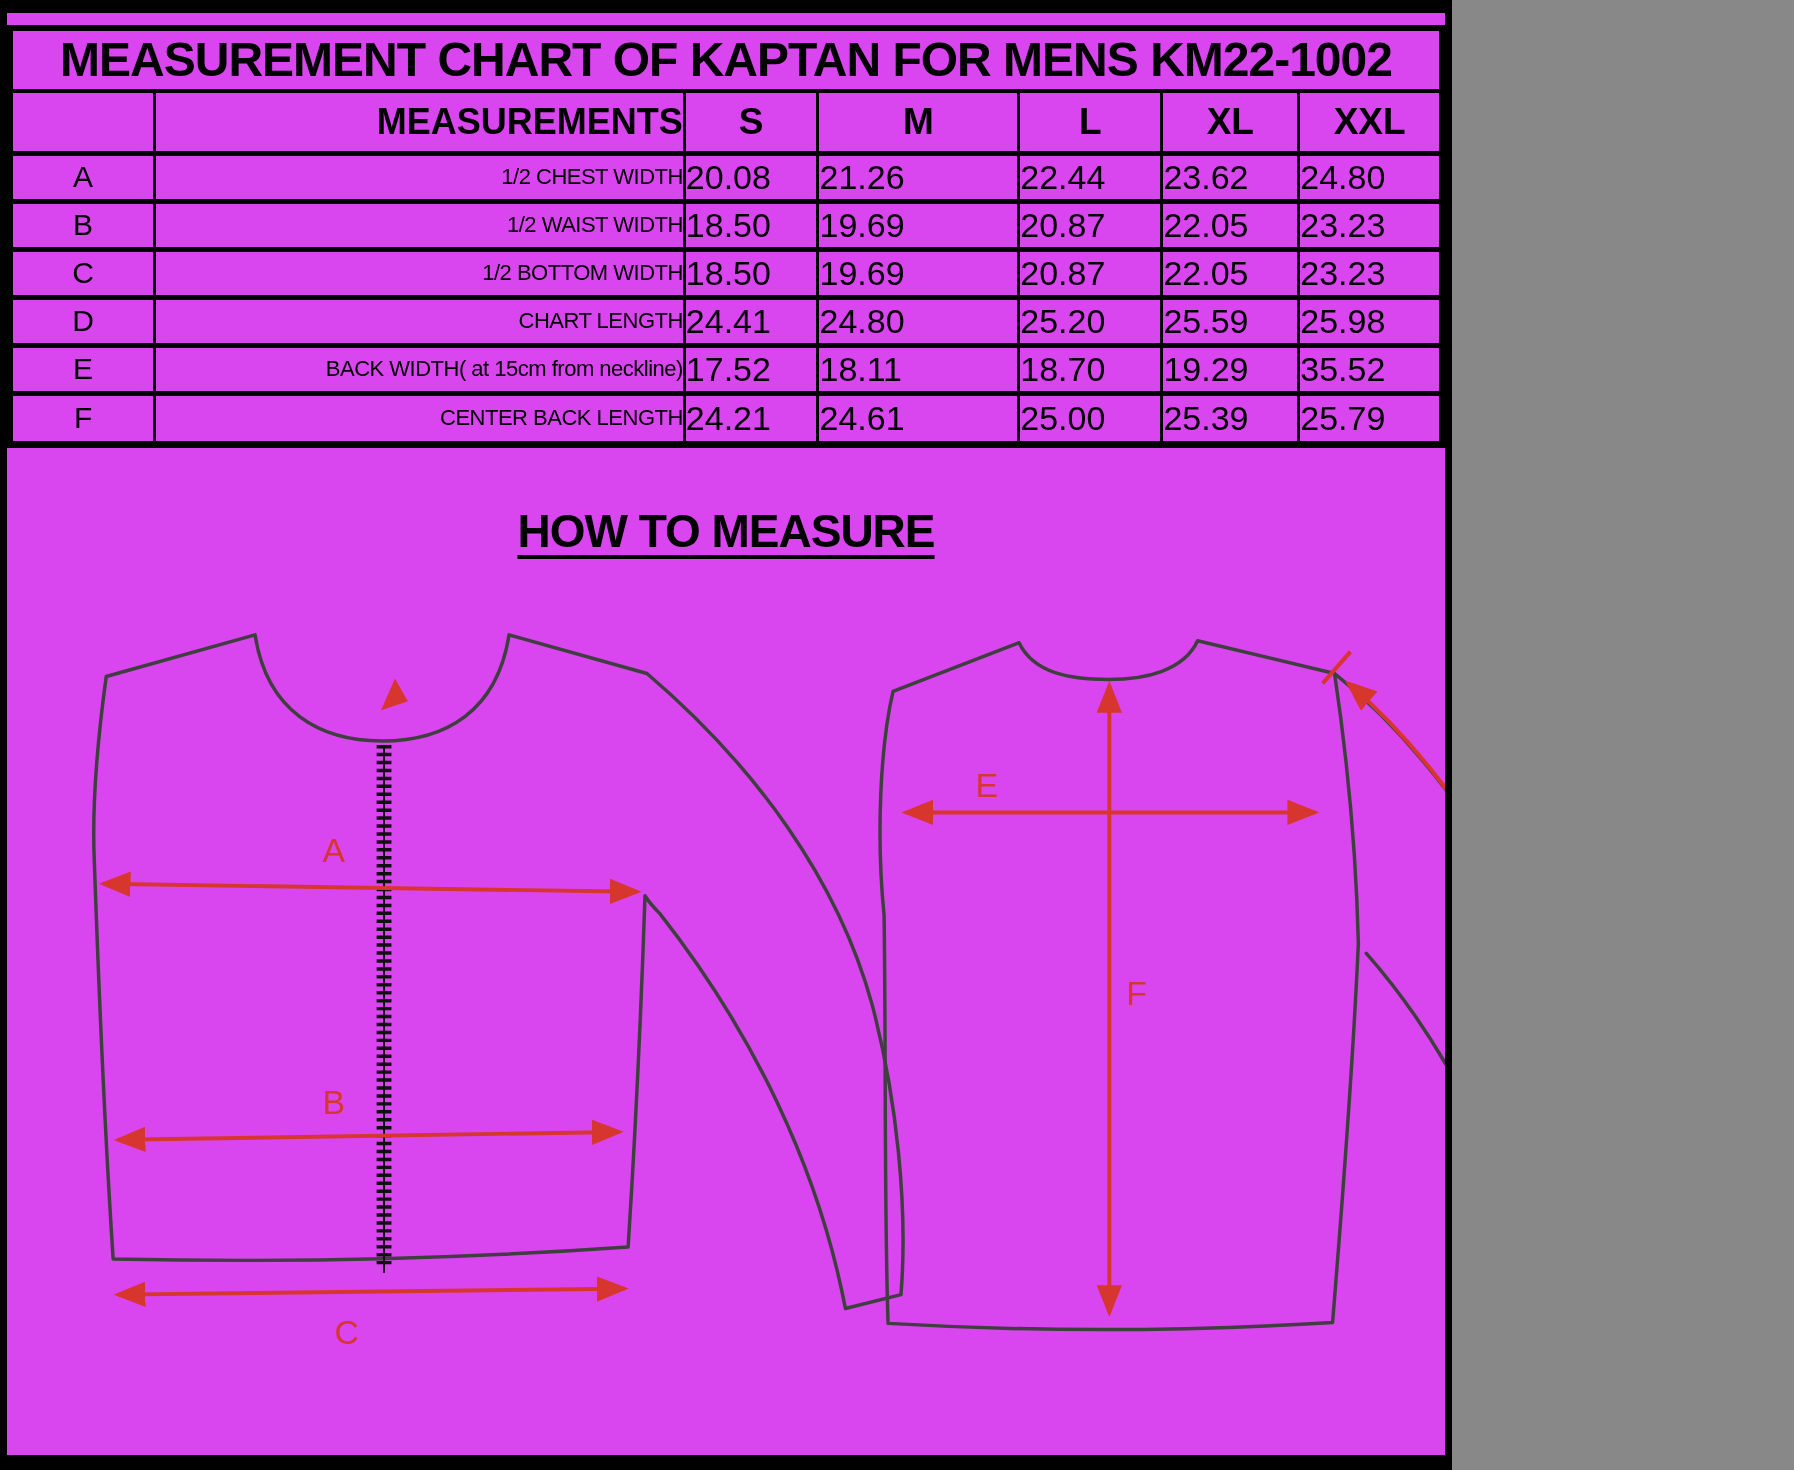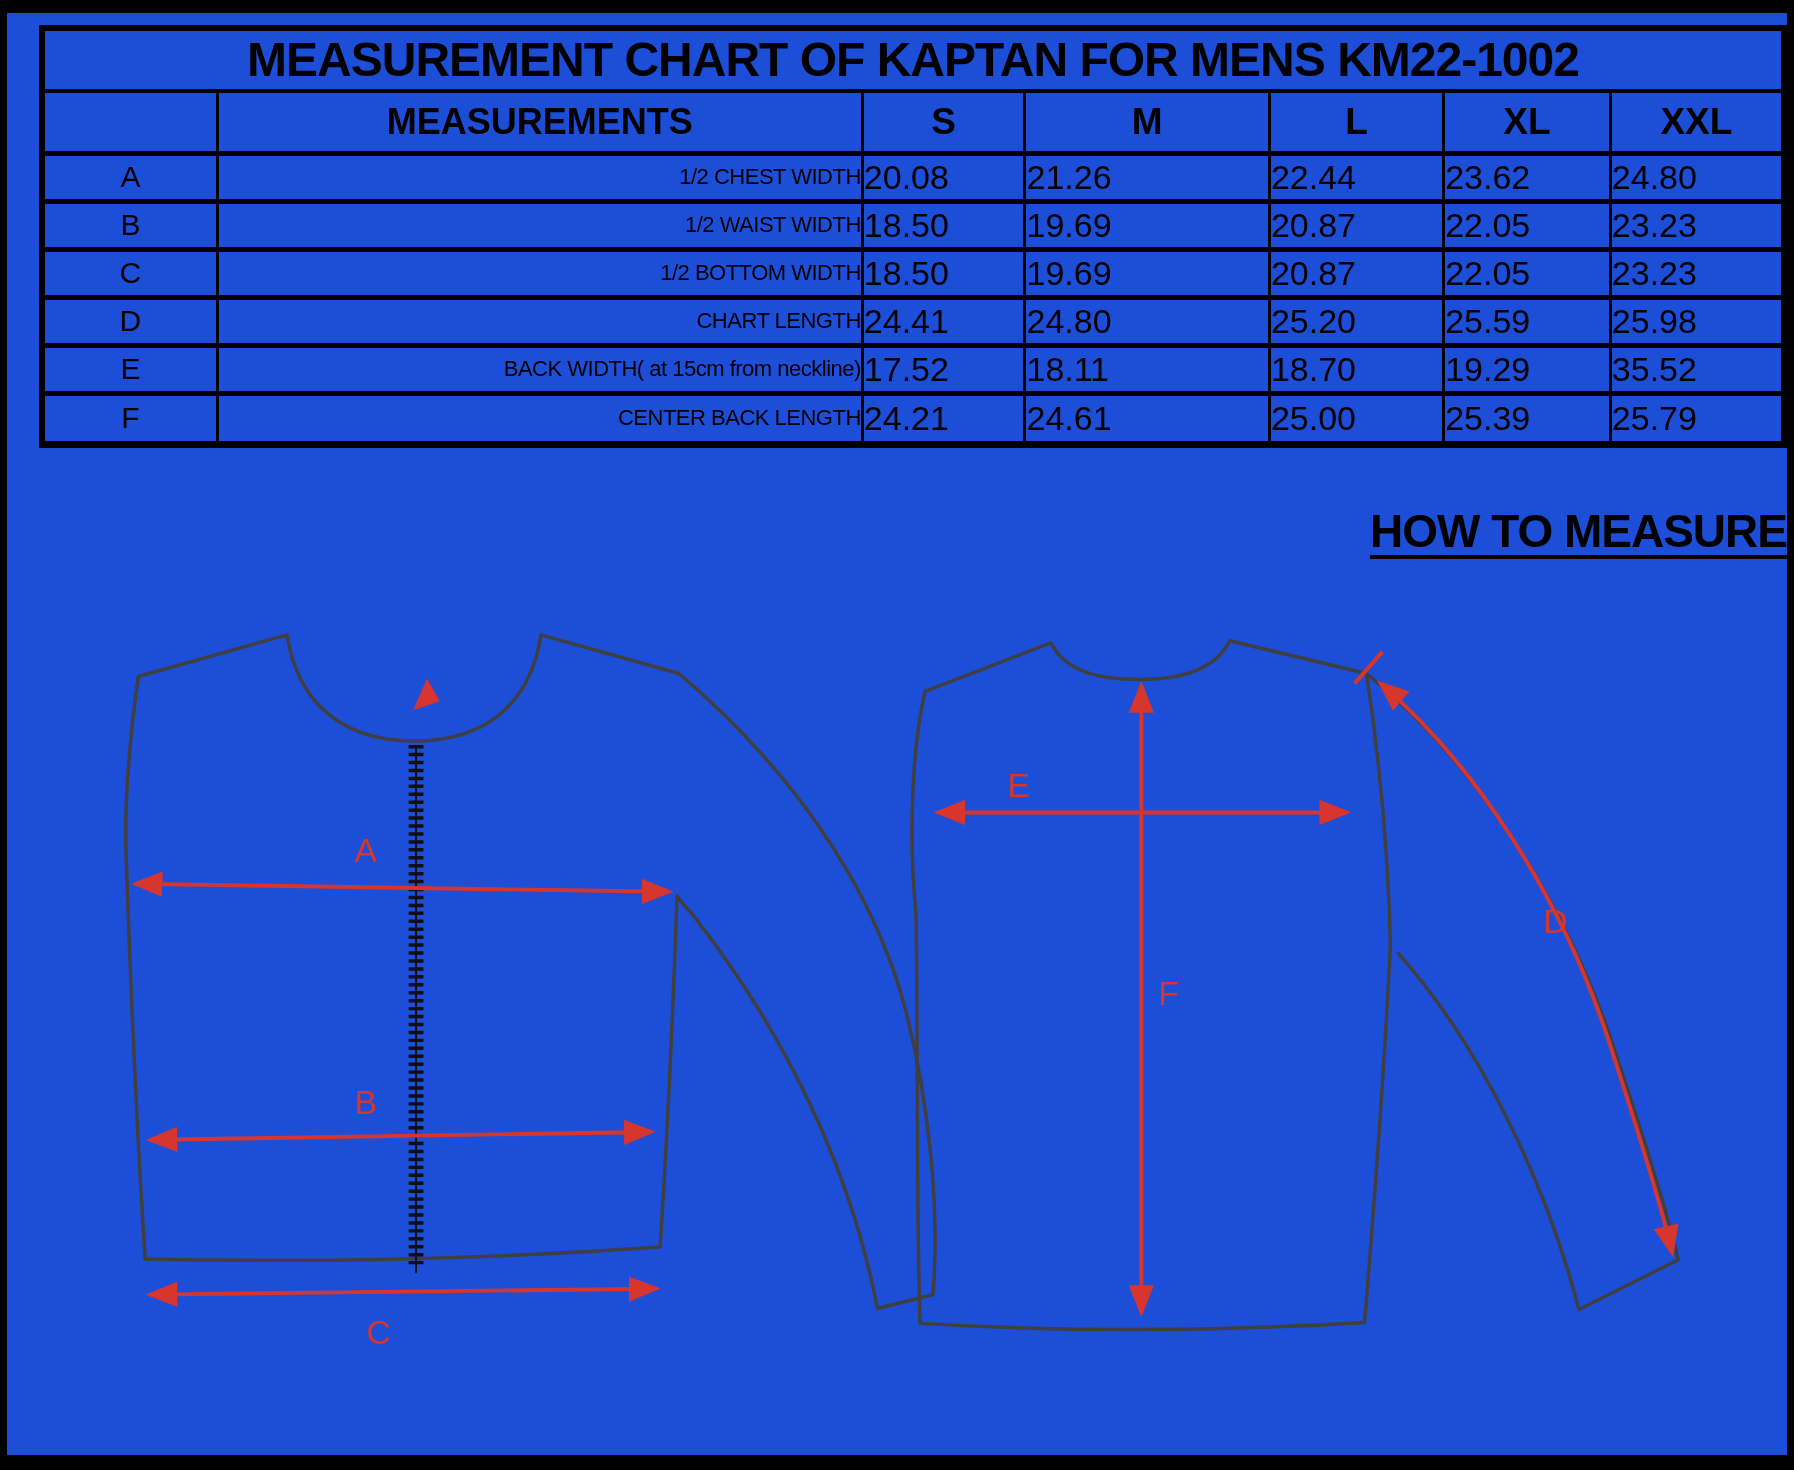--- a/index.html
+++ b/index.html
@@ -1,28 +1,27 @@
 <!DOCTYPE html>
 <html><head>
 <meta charset="utf-8">
 <style>
   html,body{margin:0;padding:0;background:#888;}
   .page{
     position:relative;
-    width:1794px;height:1470px;
-    background:#1d4ed8;
+    width:1452px;height:1470px;
+    background:#d946ef;
     box-sizing:border-box;
     border-left:7px solid #000;
     border-right:7px solid #000;
     border-top:13px solid #000;
     border-bottom:15px solid #000;
     font-family:"Liberation Sans", sans-serif;
     color:#000;
     overflow:hidden;
-    padding-left:32px;
   }
   .table-wrap{
     margin-top:12px;
     border:6px solid #000;
     border-bottom-width:7px;
   }
   .chart-title{
     height:58px;
     line-height:58px;
     text-align:center;
@@ -44,26 +43,26 @@
     overflow:hidden;
     white-space:nowrap;
   }
   table.size-table tr:first-child th{border-top:none;}
   table.size-table td:first-child,table.size-table th:first-child{border-left:none;}
   tr.hdr{height:60px;}
   tr.datarow{height:48px;}
   tr.hdr th{border-top:none;border-bottom:3px solid #000;}
   .cell-letter{text-align:center;font-size:30px;font-weight:400;}
   .cell-name{text-align:right;font-size:22px;font-weight:normal;padding-left:5px;letter-spacing:-0.5px;}
-  .cell-meas-hdr{text-align:center;font-size:36px;font-weight:bold;padding-left:5px;}
+  .cell-meas-hdr{text-align:right;font-size:36px;font-weight:bold;padding-left:5px;}
   .cell-size-hdr{text-align:center;font-size:37px;font-weight:bold;}
   .cell-val{text-align:left;font-size:34px;font-weight:400;}
   .section-heading{
     margin-top:56px;
-    text-align:right;
+    text-align:center;
     font-size:46px;
     font-weight:bold;
     text-decoration:underline;
     text-underline-offset:8px;
     letter-spacing:-1px;
   }
   svg.diagram{display:block;margin-top:4px;}
   .red-label{font-size:34px;font-family:"Liberation Sans",sans-serif;}
 </style>
 </head>

